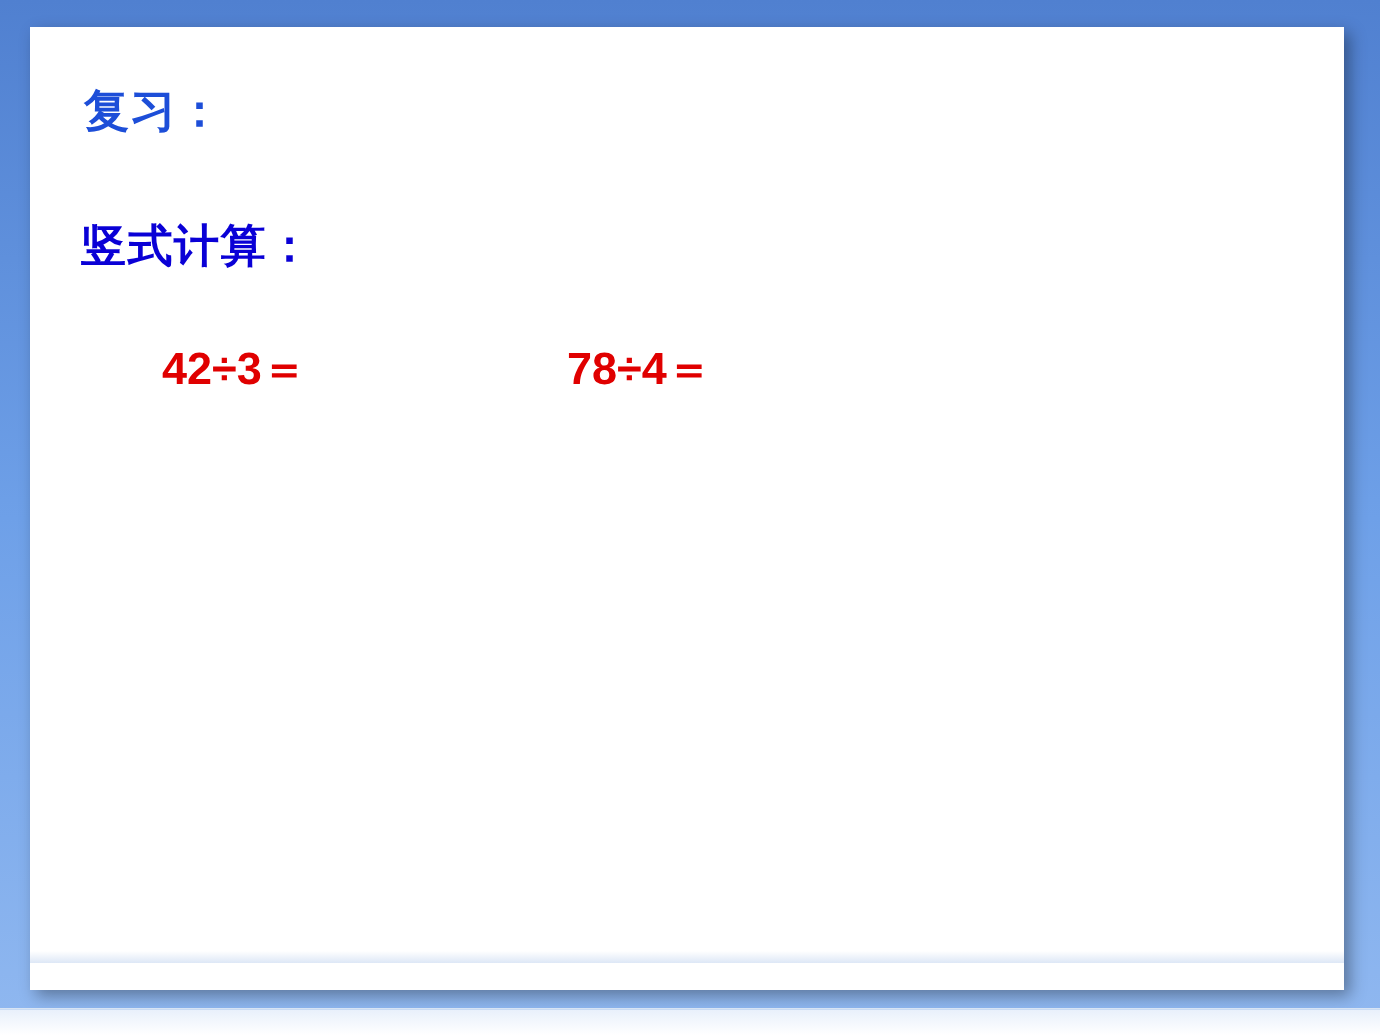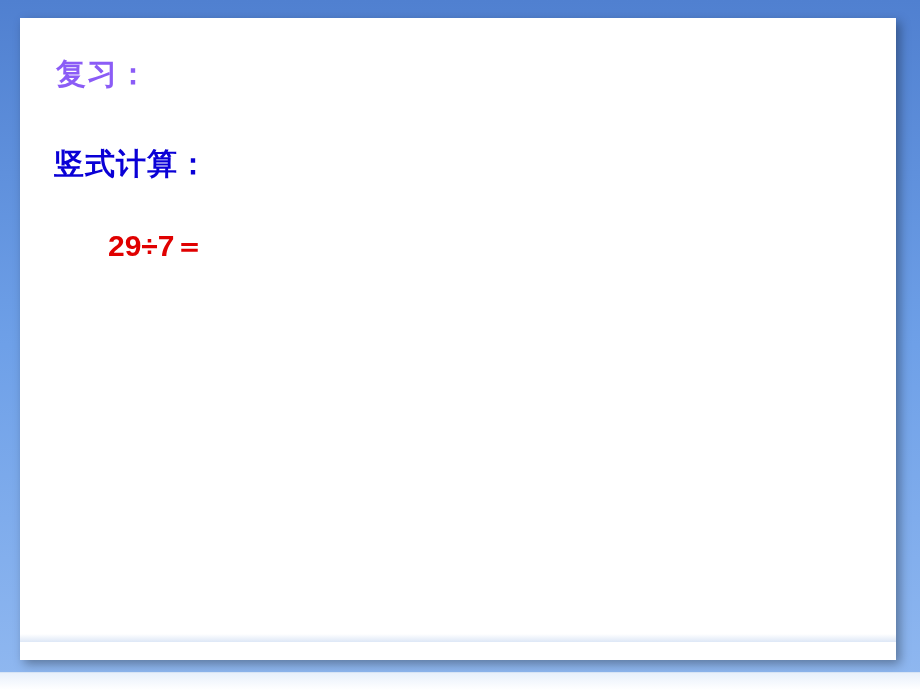--- a/index.html
+++ b/index.html
@@ -30,21 +30,21 @@
       height: 642px;
       background: #ffffff;
       box-shadow: 4px 4px 10px rgba(0,0,0,0.35);
     }
     .title {
       position: absolute;
       left: 36px;
       top: 36px;
       font-size: 30px;
       font-weight: bold;
-      color: #8b5cf6;
+      color: #1d4ed8;
       letter-spacing: 1px;
     }
     .subtitle {
       position: absolute;
       left: 34px;
       top: 126px;
       font-size: 30px;
       font-weight: bold;
       color: #0a00d6;
       letter-spacing: 1px;
@@ -82,18 +82,19 @@
   </style>
 </head>
 <body>
 
 <div class="slide-outer"></div>
 
 <div class="slide">
   <div class="title">复习：</div>
   <div class="subtitle">竖式计算：</div>
   <div class="equations-row">
-    <div class="eq2">29÷7＝</div>
+    <div class="eq2">42÷3＝</div>
+    <div class="eq3">78÷4＝</div>
   </div>
   <div class="bottom-highlight"></div>
 </div>
 
 <div class="bottom-band"></div>
 
 </body></html>

